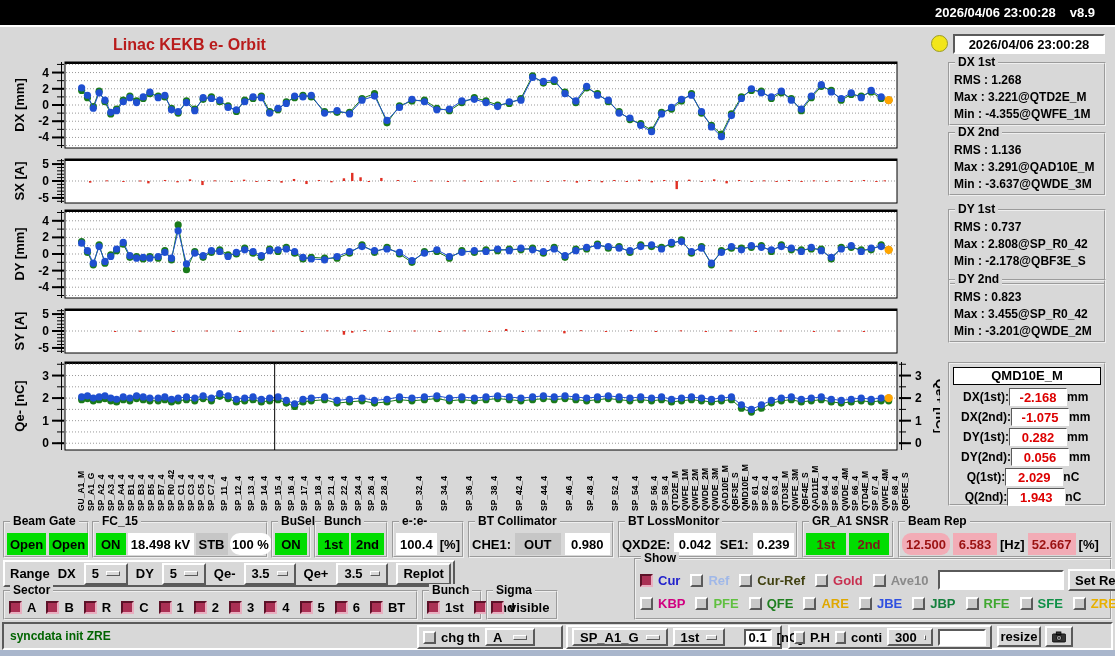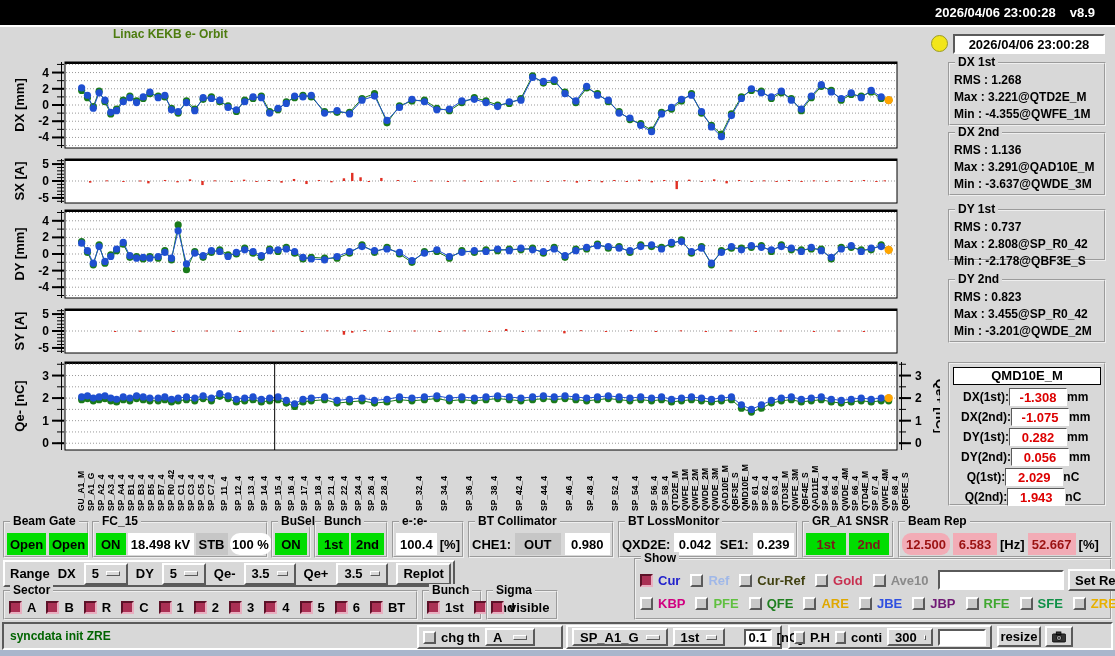--- a/index.html
+++ b/index.html
@@ -12,21 +12,21 @@
   .titlebar {
     position:absolute; top:0; left:0; width:1115px; height:25px; background:#000;
     color:#fff; display:flex; align-items:center; justify-content:flex-end;
     gap:14px; padding-right:20px; font-size:13px;
   }
   .main {
     position:absolute; top:25px; left:0; width:1115px; height:625px;
     background:#d8d8d8; border-top:2px solid #fff;
   }
   .winedge { position:absolute; top:650px; left:0; width:1115px; height:6px; background:#a9b6cc; }
-  .page-title { position:absolute; left:113px; top:0; font-size:12px; color:#4d7c0f; }
+  .page-title { position:absolute; left:113px; top:9px; font-size:16px; color:#b91c1c; }
   svg text { font-family:"Liberation Sans", sans-serif; font-weight:bold; fill:#000; }
 
   
   .raised { border-top:2px solid #fff; border-left:2px solid #fff; border-bottom:2px solid #5a5a5a; border-right:2px solid #5a5a5a; }
   .sunken { border-top:2px solid #5a5a5a; border-left:2px solid #5a5a5a; border-bottom:2px solid #fff; border-right:2px solid #fff; }
   .grp { position:absolute; border:2px groove #efefef; }
   .grp > .ttl { position:absolute; top:-8px; left:5px; background:#d8d8d8; padding:0 3px; font-size:12px; line-height:12px; white-space:nowrap; }
   .row { display:flex; align-items:center; }
 
   .btn { display:inline-flex; align-items:center; justify-content:center; background:#c6c6c6;
@@ -990,40 +990,40 @@
         <div class="statline">RMS :  1.268</div>
         <div class="statline">Max :  3.221@QTD2E_M</div>
         <div class="statline"> Min :  -4.355@QWFE_1M</div>
       </div>
       <div class="statbox" style="top: 105px; height: 64px;">
         <span class="ttl">DX 2nd</span>
         <div class="statline">RMS :  1.136</div>
         <div class="statline">Max :  3.291@QAD10E_M</div>
         <div class="statline"> Min :  -3.637@QWDE_3M</div>
       </div>
-      <div class="statbox" style="top: 182px; height: 52px;">
+      <div class="statbox" style="top: 182px; height: 76px;">
         <span class="ttl">DY 1st</span>
         <div class="statline">RMS :  0.737</div>
         <div class="statline">Max :  2.808@SP_R0_42</div>
         <div class="statline"> Min :  -2.178@QBF3E_S</div>
       </div>
       <div class="statbox" style="top: 252px; height: 64px;">
         <span class="ttl">DY 2nd</span>
         <div class="statline">RMS :  0.823</div>
         <div class="statline">Max :  3.455@SP_R0_42</div>
         <div class="statline"> Min :  -3.201@QWDE_2M</div>
       </div>
     </div>
 
   <div class="qmd">
     <div class="qmd-title">QMD10E_M</div>
     <div id="qmd-rows">
         <div class="qmd-row">
           <span class="qmd-lab">DX(1st):</span>
-          <span class="qmd-val">-1.308</span>
+          <span class="qmd-val">-2.168</span>
           <span class="qmd-unit">mm</span>
         </div>
         <div class="qmd-row">
           <span class="qmd-lab">DX(2nd):</span>
           <span class="qmd-val">-1.075</span>
           <span class="qmd-unit">mm</span>
         </div>
         <div class="qmd-row">
           <span class="qmd-lab">DY(1st):</span>
           <span class="qmd-val">0.282</span>
@@ -1268,21 +1268,21 @@
           <span class="cbpair">
             <span class="cb"></span>
             <span class="cblab" style="color: rgb(224, 168, 0);">ARE</span>
           </span>
           <span class="cbpair">
             <span class="cb"></span>
             <span class="cblab" style="color: rgb(48, 80, 224);">JBE</span>
           </span>
           <span class="cbpair">
             <span class="cb"></span>
-            <span class="cblab" style="color: #701a75;">JBP</span>
+            <span class="cblab" style="color: #15803d;">JBP</span>
           </span>
           <span class="cbpair">
             <span class="cb"></span>
             <span class="cblab" style="color: rgb(64, 168, 48);">RFE</span>
           </span>
           <span class="cbpair">
             <span class="cb"></span>
             <span class="cblab" style="color: rgb(16, 144, 72);">SFE</span>
           </span>
           <span class="cbpair">

